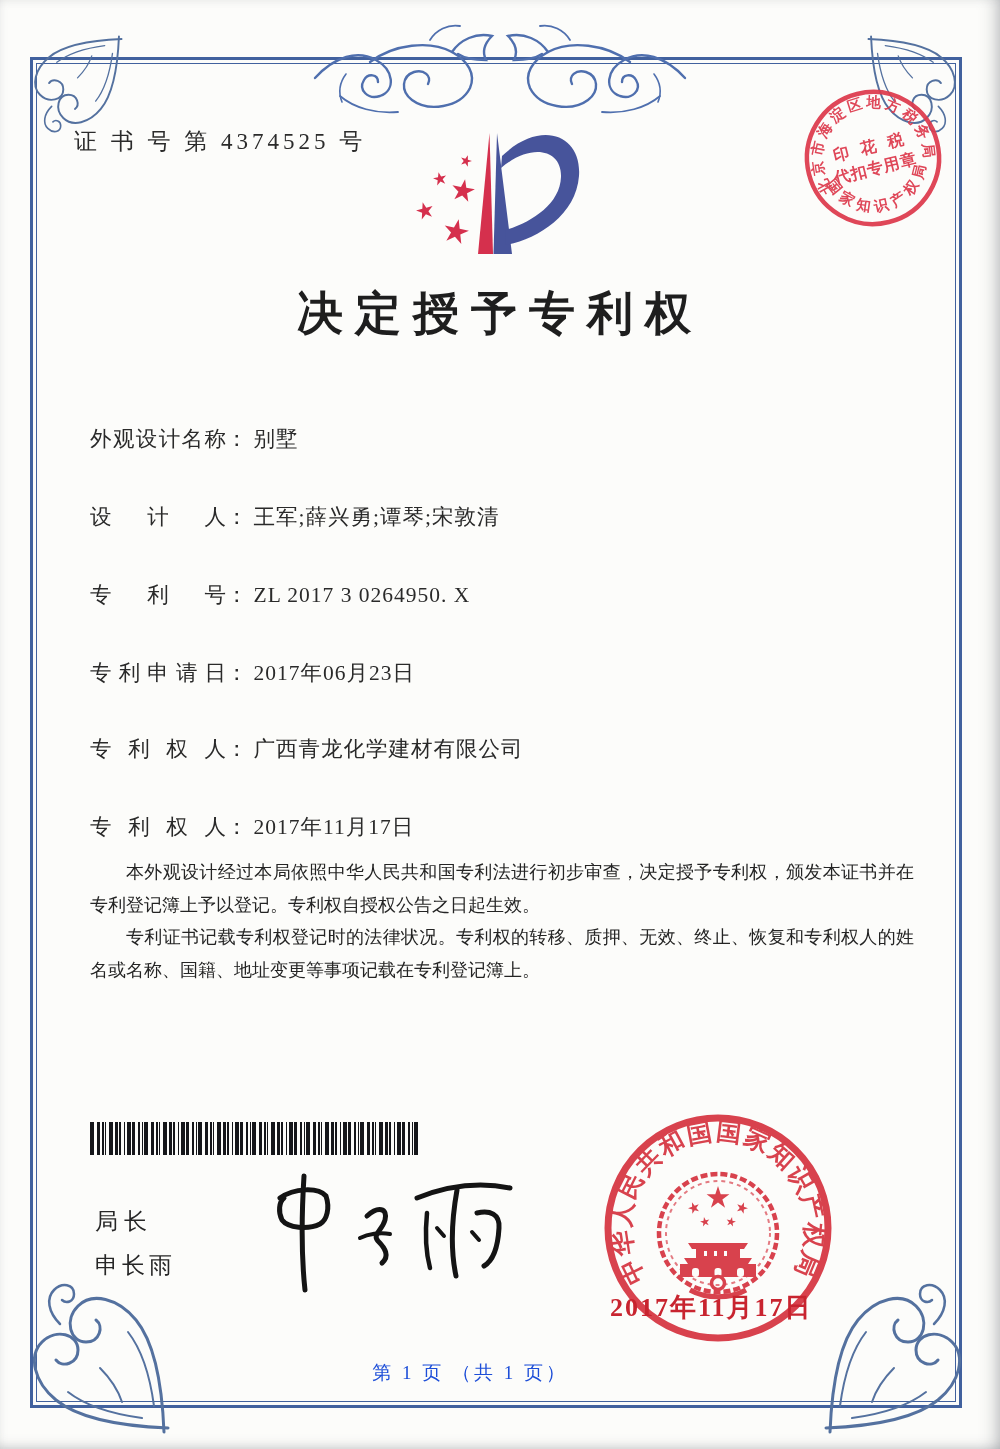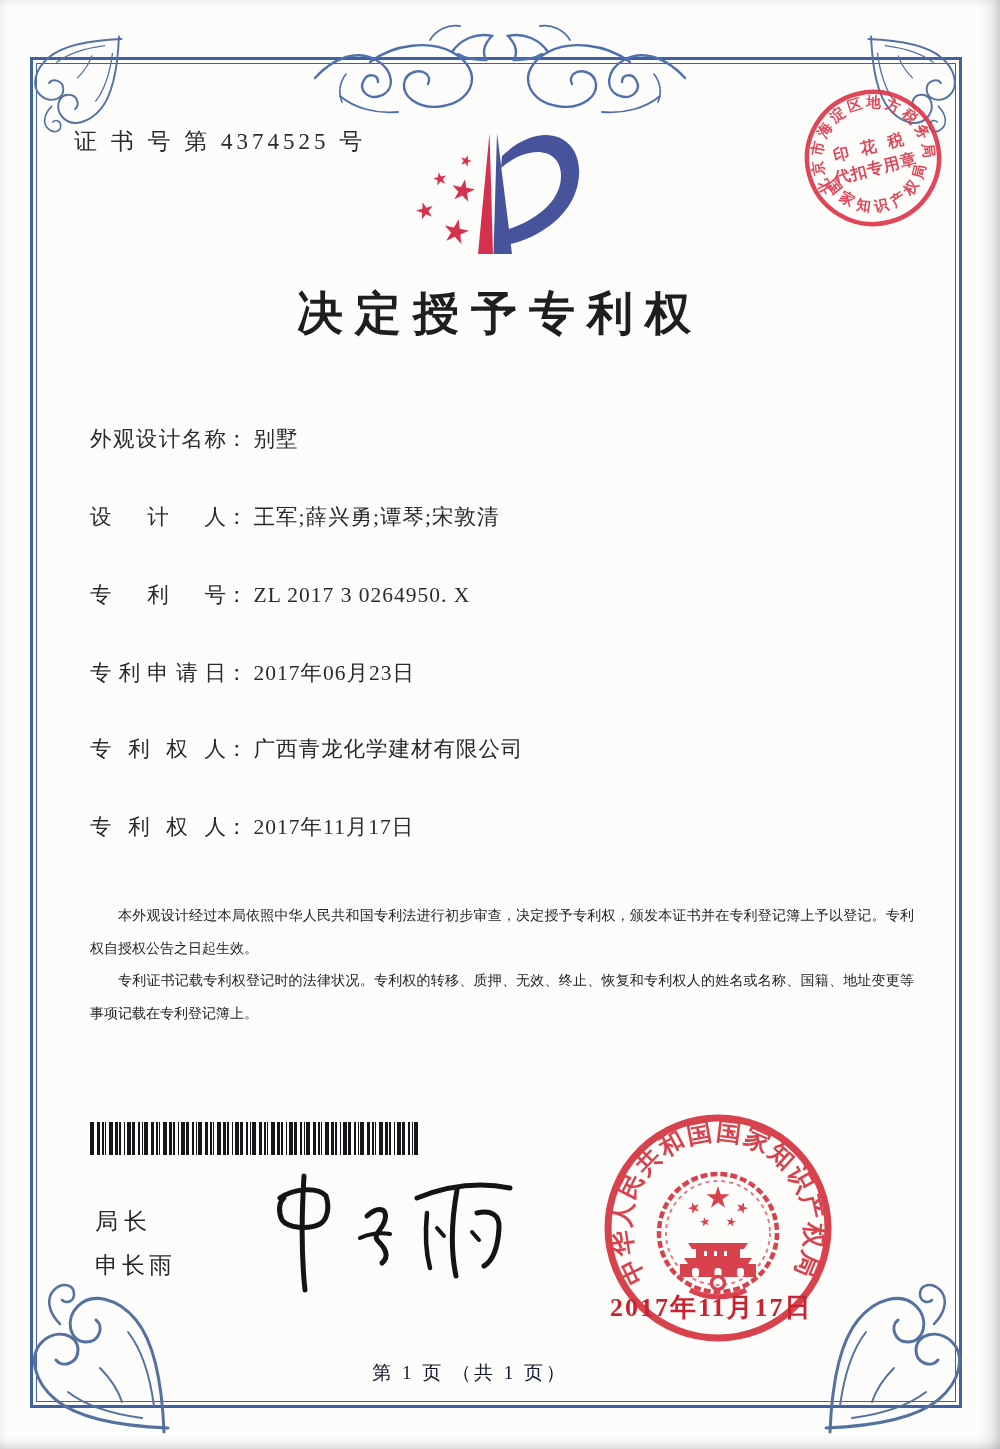--- a/index.html
+++ b/index.html
@@ -21,37 +21,37 @@
   
   .cert-no{position:absolute;left:74px;top:126px;font-size:23px;letter-spacing:4px;color:#2b2b2b;}
   
   .title{position:absolute;left:0;width:1000px;top:283px;text-align:center;font-size:46px;font-weight:bold;letter-spacing:12px;color:#1e1e1e;}
   
   .field-row{position:absolute;left:90px;font-size:21.5px;white-space:nowrap;color:#2a2a2a;}
   .f-label{display:inline-block;width:136px;text-align:justify;text-align-last:justify;vertical-align:top;}
   .f-colon{display:inline-block;margin-right:6px;}
   .f-value{letter-spacing:1px;}
   
-  .body-text{position:absolute;left:90px;top:900px;width:824px;font-size:14px;line-height:32.5px;text-align:justify;color:#242424;}
+  .body-text{position:absolute;left:90px;top:856px;width:824px;font-size:18px;line-height:32.5px;text-align:justify;color:#242424;}
   .body-text p{margin:0;text-indent:2em;}
   
   .barcode{position:absolute;left:90px;top:1122px;width:334px;height:33px;display:flex;align-items:stretch;overflow:hidden;}
   .barcode i{display:block;background:#15161a;height:100%;flex:none;}
   .barcode s{display:block;flex:none;height:100%;}
   
   .signer-title{position:absolute;left:95px;top:1206px;font-size:23px;letter-spacing:6px;}
   .signer-name{position:absolute;left:95px;top:1250px;font-size:23px;letter-spacing:4px;}
   .signature{position:absolute;left:232px;top:1168px;z-index:6;}
   
   .seal{position:absolute;left:598px;top:1108px;z-index:5;opacity:.92;}
   .seal-date{position:absolute;left:610px;top:1290px;z-index:7;font-size:26px;letter-spacing:2px;color:#c8242f;font-weight:bold;white-space:nowrap;}
   
   .tax-stamp{position:absolute;left:793px;top:78px;transform:rotate(-14deg);opacity:.93;}
   
-  .footer{position:absolute;left:0;width:940px;top:1360px;text-align:center;font-size:19px;letter-spacing:3px;color:#0f172a;}
+  .footer{position:absolute;left:0;width:940px;top:1360px;text-align:center;font-size:19px;letter-spacing:3px;color:#1d4ed8;}
   svg text{font-family:"Liberation Serif","DejaVu Serif",serif;}
 </style>
 </head>
 <body>
 
 <div class="page">
 
   <div class="frame"></div>
 
   <svg width="0" height="0" style="position:absolute">

